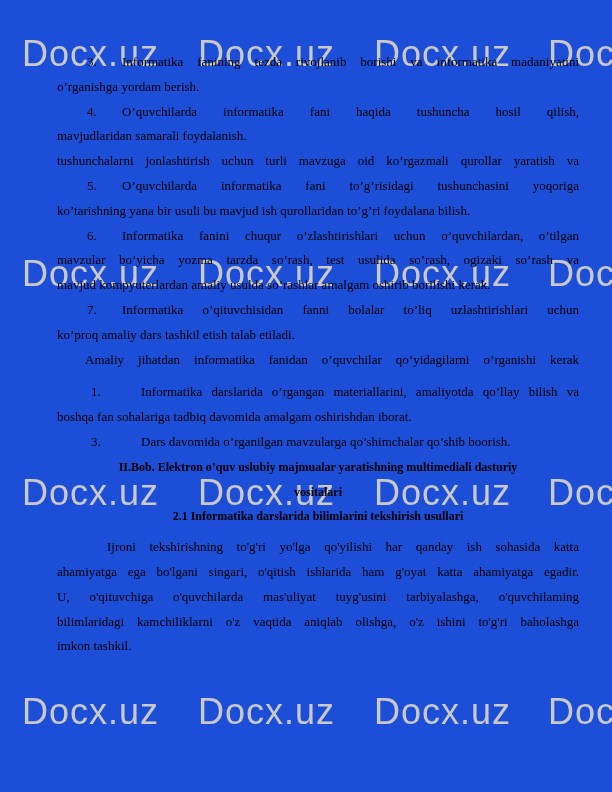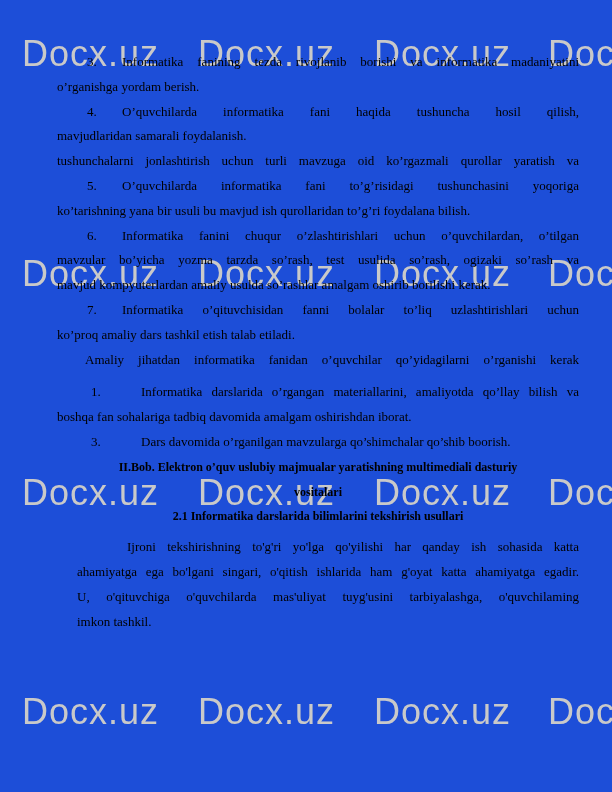--- a/index.html
+++ b/index.html
@@ -46,21 +46,21 @@
   .heading .line { font-weight: bold; font-size: 12px; }
   .fi { display: inline-block; height: 1px; }
   .list1 .fi { width: 30px; }
   .para  .fi { width: 28px; }
   .list2 .fi { width: 34px; }
   .para-indent .fi { width: 50px; }
   .num { display: inline-block; }
   .list1 .num { width: 35px; }
   .list2 .num { width: 50px; }
   .gap { margin-top: 8px; }
-  .para-indent.gap { margin-top: 6px; margin-left: 20px; }
+  .para-indent.gap { margin-top: 6px; }
 </style>
 </head>
 <body>
 
 <div class="page">
   <div class="wm-layer">
     <span class="wm r1 c1" style="color: rgb(201, 201, 201);">Docx.uz</span>
     <span class="wm r1 c2" style="color: rgb(201, 201, 201);">Docx.uz</span>
     <span class="wm r1 c3" style="color: rgb(201, 201, 201);">Docx.uz</span>
     <span class="wm r1 c4" style="color: rgb(201, 201, 201);">Docx.uz</span>
@@ -114,16 +114,17 @@
         <div class="line center">II.Bob. Elektron o’quv uslubiy majmualar yaratishning multimediali dasturiy</div>
         <div class="line center">vositalari</div>
       </div>
       <div class="block heading">
         <div class="line center">2.1 Informatika darslarida bilimlarini tekshirish usullari</div>
       </div>
       <div class="block para-indent gap">
         <div class="line j"><span class="fi"></span>Ijroni tekshirishning to'g'ri yo'lga qo'yilishi har qanday ish sohasida katta</div>
         <div class="line j">ahamiyatga ega bo'lgani singari, o'qitish ishlarida ham g'oyat katta ahamiyatga egadir.</div>
         <div class="line j">U, o'qituvchiga o'quvchilarda mas'uliyat tuyg'usini tarbiyalashga, o'quvchilaming</div>
+        <div class="line j">bilimlaridagi kamchiliklarni o'z vaqtida aniqlab olishga, o'z ishini to'g'ri baholashga</div>
         <div class="line">imkon tashkil.</div>
       </div>
     </div>
 </div>
 
 </body></html>

